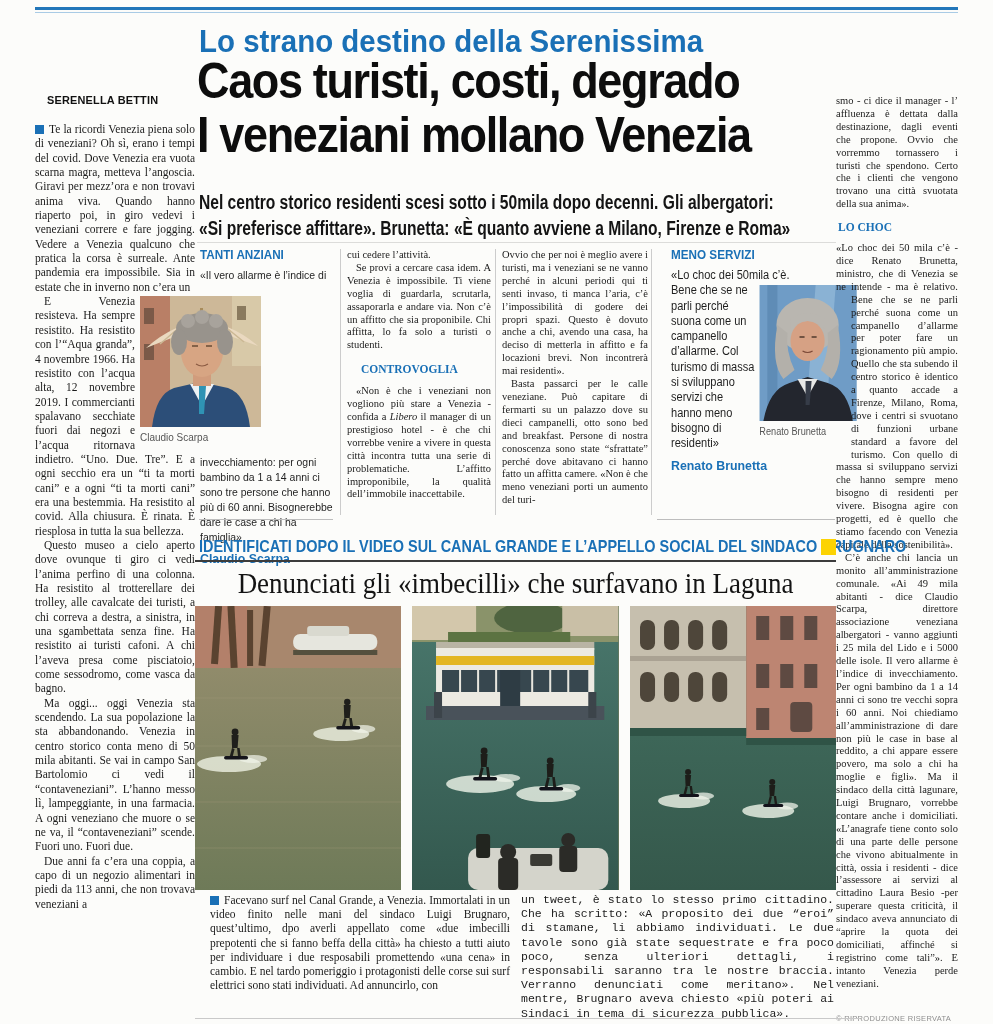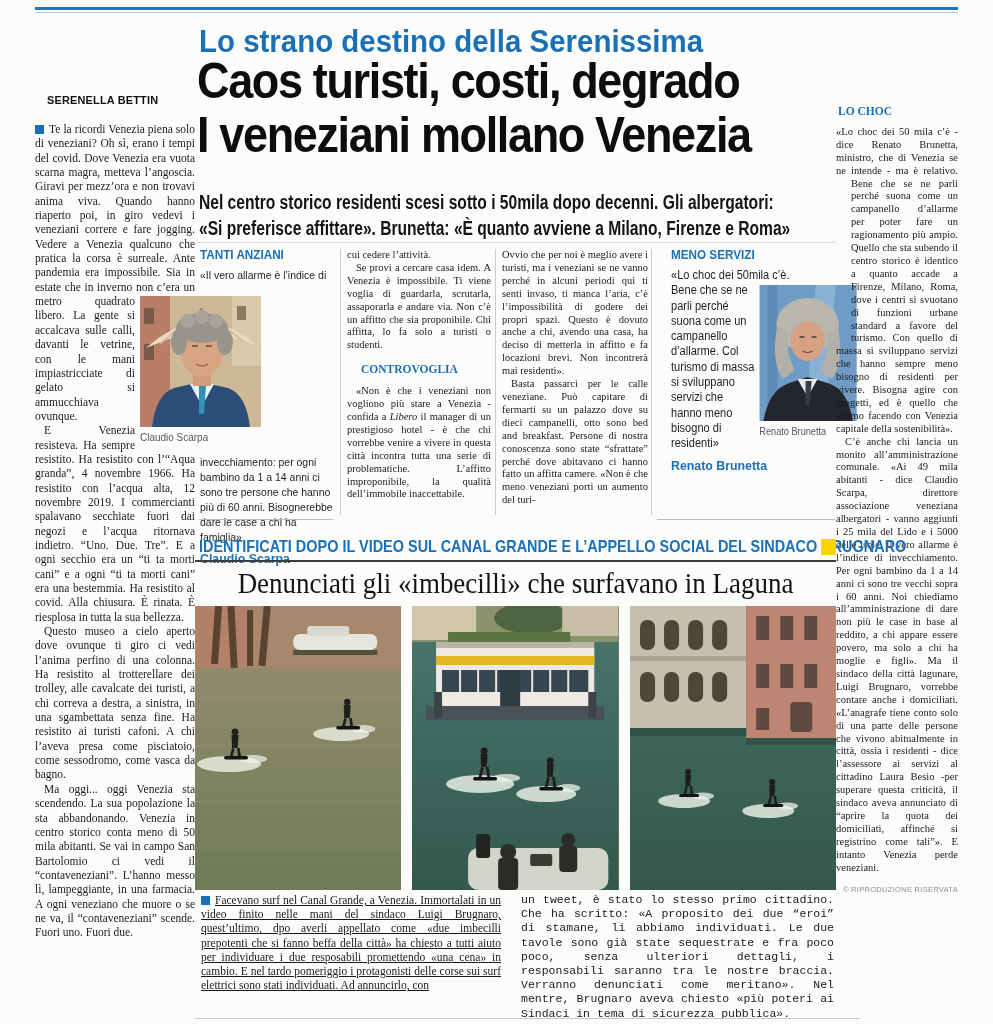--- a/index.html
+++ b/index.html
@@ -71,25 +71,25 @@
   .yellow-mark   { left:821px; top:539px; width:15px; height:16px; background:#fcd303; }
   .surf-headline { left:195px; top:564px; width:641px; text-align:center;
                    font-family:"Liberation Serif", serif; font-weight:400; font-size:29px; line-height:38px;
                    color:#141414; transform:scaleX(.93); }
   .photo-strip { left:195px; top:606px; width:641px; height:284px; display:flex; gap:11px; }
   .surf-photo  { flex:1; overflow:hidden; background:#6f7a5c; }
   .surf-photo svg { display:block; width:100%; height:100%; }
 
   .cap { font-family:"Liberation Serif", serif; font-size:11.5px; line-height:14.2px;
          text-align:justify; color:#1b1b1b; }
-  .cap1 { left:201px; top:893px; width:300px;text-decoration:underline; }
+  .cap1 { left:210px; top:893px; width:300px; }
   .cap2 { left:521px; top:893px; width:313px;font-family:Liberation Mono, monospace; }
 
-  .copyright { text-align:right; font-family:"Liberation Sans", sans-serif; font-size:7.5px;
-               color:#8e8e8e; margin-top:10px; letter-spacing:.3px; }
+  .copyright { font-family:"Liberation Sans", sans-serif; font-size:7.5px;
+               color:#8e8e8e; margin-top:22px; letter-spacing:.3px; }
 </style>
 </head>
 <body>
 
 <div class="page">
 
   <div class="abs top-rule"></div>
 
   <div class="abs byline">SERENELLA BETTIN</div>
   <div class="abs kicker">Lo strano destino della Serenissima</div>
@@ -124,24 +124,25 @@
           <ellipse cx="85" cy="46" rx="8" ry="13" fill="#98938c"></ellipse>
           <circle cx="48" cy="25" r="7" fill="#a8a39c"></circle>
             <circle cx="62" cy="21" r="7" fill="#a8a39c"></circle>
             <circle cx="76" cy="25" r="7" fill="#a8a39c"></circle>
           <line x1="52" y1="50" x2="58" y2="50" stroke="#5f4632" stroke-width="1.4"></line>
           <line x1="66" y1="50" x2="72" y2="50" stroke="#5f4632" stroke-width="1.4"></line>
           <path d="M56 68 q6 4 12 0" stroke="#8a5a42" stroke-width="1.2" fill="none"></path>
         </svg>
         <span class="photo-cap" style="display:block">Claudio Scarpa</span>
       </span>
-      <span>metro quadrato libero. La gente si accalcava sulle calli, davanti le vetrine, con le mani impiastricciate di gelato si ammucchiava ovunque.</span></p>
+      </p>
     <p class="ind">E Venezia resisteva. Ha sempre resistito. Ha resistito con l’“Aqua granda”, 4 novembre 1966. Ha resistito con l’acqua alta, 12 novembre 2019. I commercianti spalavano secchiate fuori dai negozi e l’acqua ritornava indietro. “Uno. Due. Tre”. E a ogni secchio era un “ti ta morti cani” e a ogni “ti ta morti cani” era una bestemmia. Ha resistito al covid. Alla chiusura. È rinata. È riesplosa in tutta la sua bellezza.</p>
     <p class="ind">Questo museo a cielo aperto dove ovunque ti giro ci vedi l’anima perfino di una colonna. Ha resistito al trotterellare dei trolley, alle cavalcate dei turisti, a chi correva a destra, a sinistra, in una sgambettata senza fine. Ha resistito ai turisti cafoni. A chi l’aveva presa come pisciatoio, come sessodromo, come vasca da bagno.</p>
     <p class="ind">Ma oggi... oggi Venezia sta scendendo. La sua popolazione la sta abbandonando. Venezia in centro storico conta meno di 50 mila abitanti. Se vai in campo San Bartolomio ci vedi il “contaveneziani”. L’hanno messo lì, lampeggiante, in una farmacia. A ogni veneziano che muore o se ne va, il “contaveneziani” scende. Fuori uno. Fuori due.</p>
+    <p class="ind">Due anni fa c’era una coppia, a capo di un negozio alimentari in piedi da 113 anni, che non trovava veneziani a</p>
   </div>
 
   <div class="abs col-qa">
     <div class="qlabel">TANTI ANZIANI</div>
     <div class="qwrapA"><span class="q-nowrap">«Il vero allarme è l’indice</span> <span class="sp-a"></span><span>di invecchiamento: per ogni bambino da 1 a 14 anni ci sono tre persone che hanno più di 60 anni. Bisognerebbe dare le case a chi ha famiglia»</span></div>
     <div class="attr">Claudio Scarpa</div>
   </div>
   <div class="abs hline-a"></div>
 
   <div class="abs serif col-c">
@@ -177,20 +178,21 @@
           <path d="M43 66 q5 3 10 0" stroke="#7c4a38" stroke-width="1.2" fill="none"></path>
         </svg>
         <span class="photo-cap" style="display:block">Renato Brunetta</span>
       </span>
       <span>Bene che se ne parli perché suona come un campanello d’allarme. Col turismo di massa si sviluppano servizi che hanno meno bisogno di residenti»</span></div>
     <div class="attr">Renato Brunetta</div>
   </div>
   <div class="abs hline-d"></div>
 
   <div class="abs serif col-right">
+    <p>smo - ci dice il manager - l’ affluenza è dettata dalla destinazione, dagli eventi che propone. Ovvio che vorremmo tornassero i turisti che spendono. Certo che i clienti che vengono trovano una città svuotata della sua anima».</p>
     <div class="sec-label">LO CHOC</div>
     <p><span>«Lo choc dei 50 mila c’è - dice Renato Brunetta, ministro, che di Venezia se ne intende - ma è relativo. Bene che se ne</span> <span class="sp-r"></span><span>parli perché suona come un campanello d’allarme per poter fare un ragionamento più ampio. Quello che sta subendo il centro storico è identico a quanto accade a Firenze, Milano, Roma, dove i centri si svuotano di funzioni urbane standard a favore del turismo. Con quello di massa si sviluppano servizi che hanno sempre meno bisogno di residenti per vivere. Bisogna agire con progetti, ed è quello che stiamo facendo con Venezia capitale della sostenibilità».</span></p>
     <p class="ind">C’è anche chi lancia un monito all’amministrazione comunale. «Ai 49 mila abitanti - dice Claudio Scarpa, direttore associazione veneziana albergatori - vanno aggiunti i 25 mila del Lido e i 5000 delle isole. Il vero allarme è l’indice di invecchiamento. Per ogni bambino da 1 a 14 anni ci sono tre vecchi sopra i 60 anni. Noi chiediamo all’amministrazione di dare non più le case in base al reddito, a chi appare essere povero, ma solo a chi ha moglie e figli». Ma il sindaco della città lagunare, Luigi Brugnaro, vorrebbe contare anche i domiciliati. «L’anagrafe tiene conto solo di una parte delle persone che vivono abitualmente in città, ossia i residenti - dice l’assessore ai servizi al cittadino Laura Besio -per superare questa criticità, il sindaco aveva annunciato di “aprire la quota dei domiciliati, affinché si registrino come tali”». E intanto Venezia perde veneziani.</p>
     <div class="copyright">© RIPRODUZIONE RISERVATA</div>
   </div>
 
   <div class="abs surf-kicker">IDENTIFICATI DOPO IL VIDEO SUL CANAL GRANDE E L’APPELLO SOCIAL DEL SINDACO BRUGNARO</div>
   <div class="abs yellow-mark"></div>
   <div class="abs black-rule"></div>
   <div class="abs surf-headline">Denunciati gli «imbecilli» che surfavano in Laguna</div>

